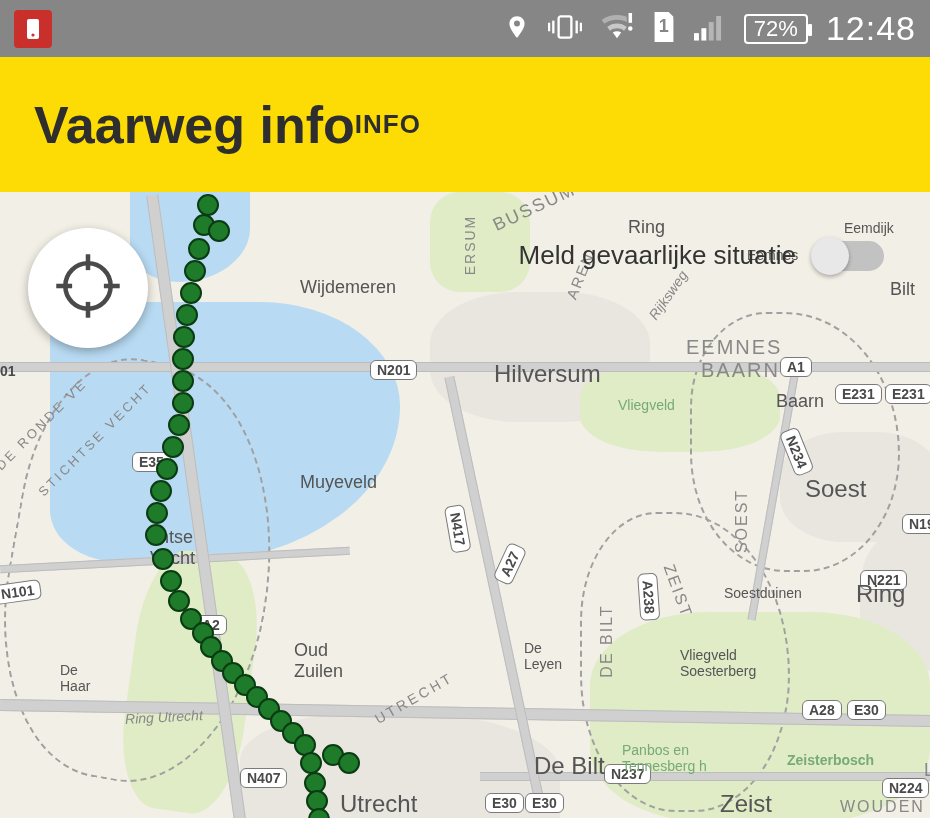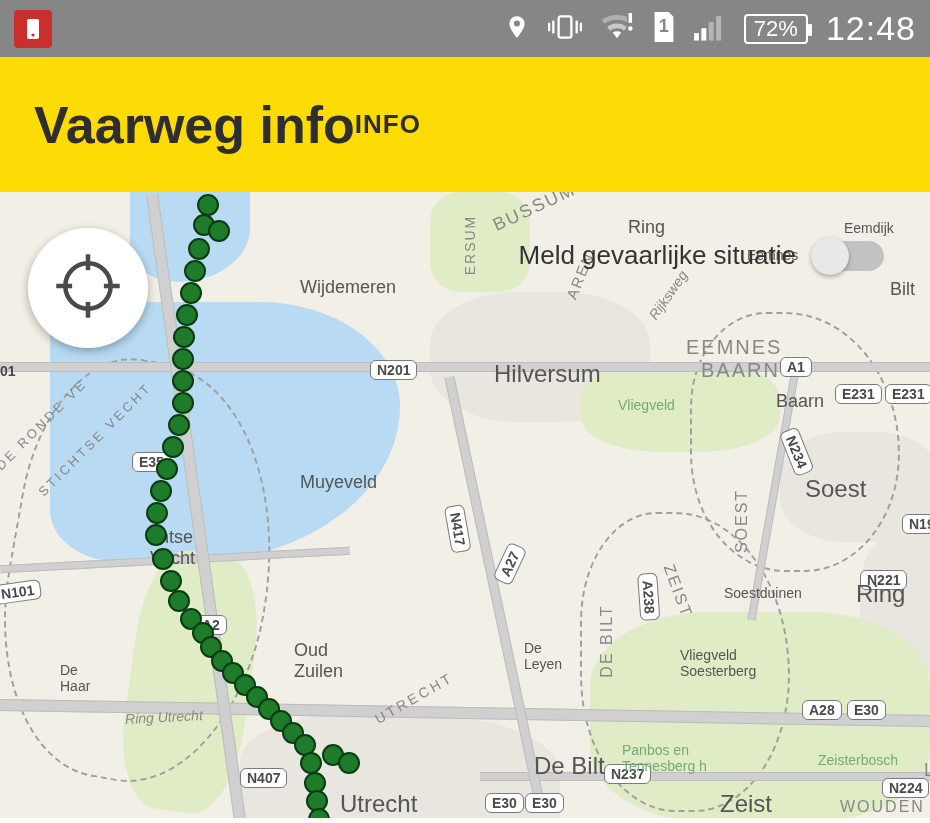--- a/index.html
+++ b/index.html
@@ -208,21 +208,21 @@
 Zuilen</span>
   <span class="city-label big" style="left:340px;top:598px;">Utrecht</span>
   <span class="city-label big" style="left:534px;top:560px;">De Bilt</span>
   <span class="city-label big" style="left:720px;top:598px;">Zeist</span>
   <span class="city-label small" style="left:524px;top:448px;white-space:pre;">De
 Leyen</span>
   <span class="city-label small" style="left:680px;top:455px;white-space:pre;">Vliegveld
 Soesterberg</span>
   <span class="city-label small" style="left:622px;top:550px;white-space:pre;color:#7a7;">Panbos en
 Tennesberg h</span>
-  <span class="city-label small" style="left:818px;top:560px;color:#7a7;">Zeisterbosch</span>
+  <span class="city-label small" style="left:787px;top:560px;color:#7a7;font-weight:bold;">Zeisterbosch</span>
   <span class="city-label small" style="left:60px;top:470px;white-space:pre;">De
 Haar</span>
   <span class="region-label" style="left:490px;top:5px;transform:rotate(-25deg);">BUSSUM</span>
   <span class="region-label" style="left:555px;top:75px;transform:rotate(-68deg);font-size:15px;">AREN</span>
   <span class="city-label small" style="left:640px;top:95px;transform:rotate(-55deg);font-style:italic;color:#888;">Rijksweg</span>
   <span class="region-label rot45" style="left:18px;top:240px;font-size:13px;letter-spacing:3px;">STICHTSE VECHT</span>
   <span class="region-label rot45" style="left:-20px;top:225px;font-size:13px;letter-spacing:3px;">DE RONDE VE</span>
   <span class="region-label rot90" style="left:570px;top:440px;font-size:16px;">DE BILT</span>
   <span class="region-label rotn70" style="left:650px;top:390px;font-size:16px;">ZEIST</span>
   <span class="region-label rot90" style="left:710px;top:320px;font-size:16px;">SOEST</span>

